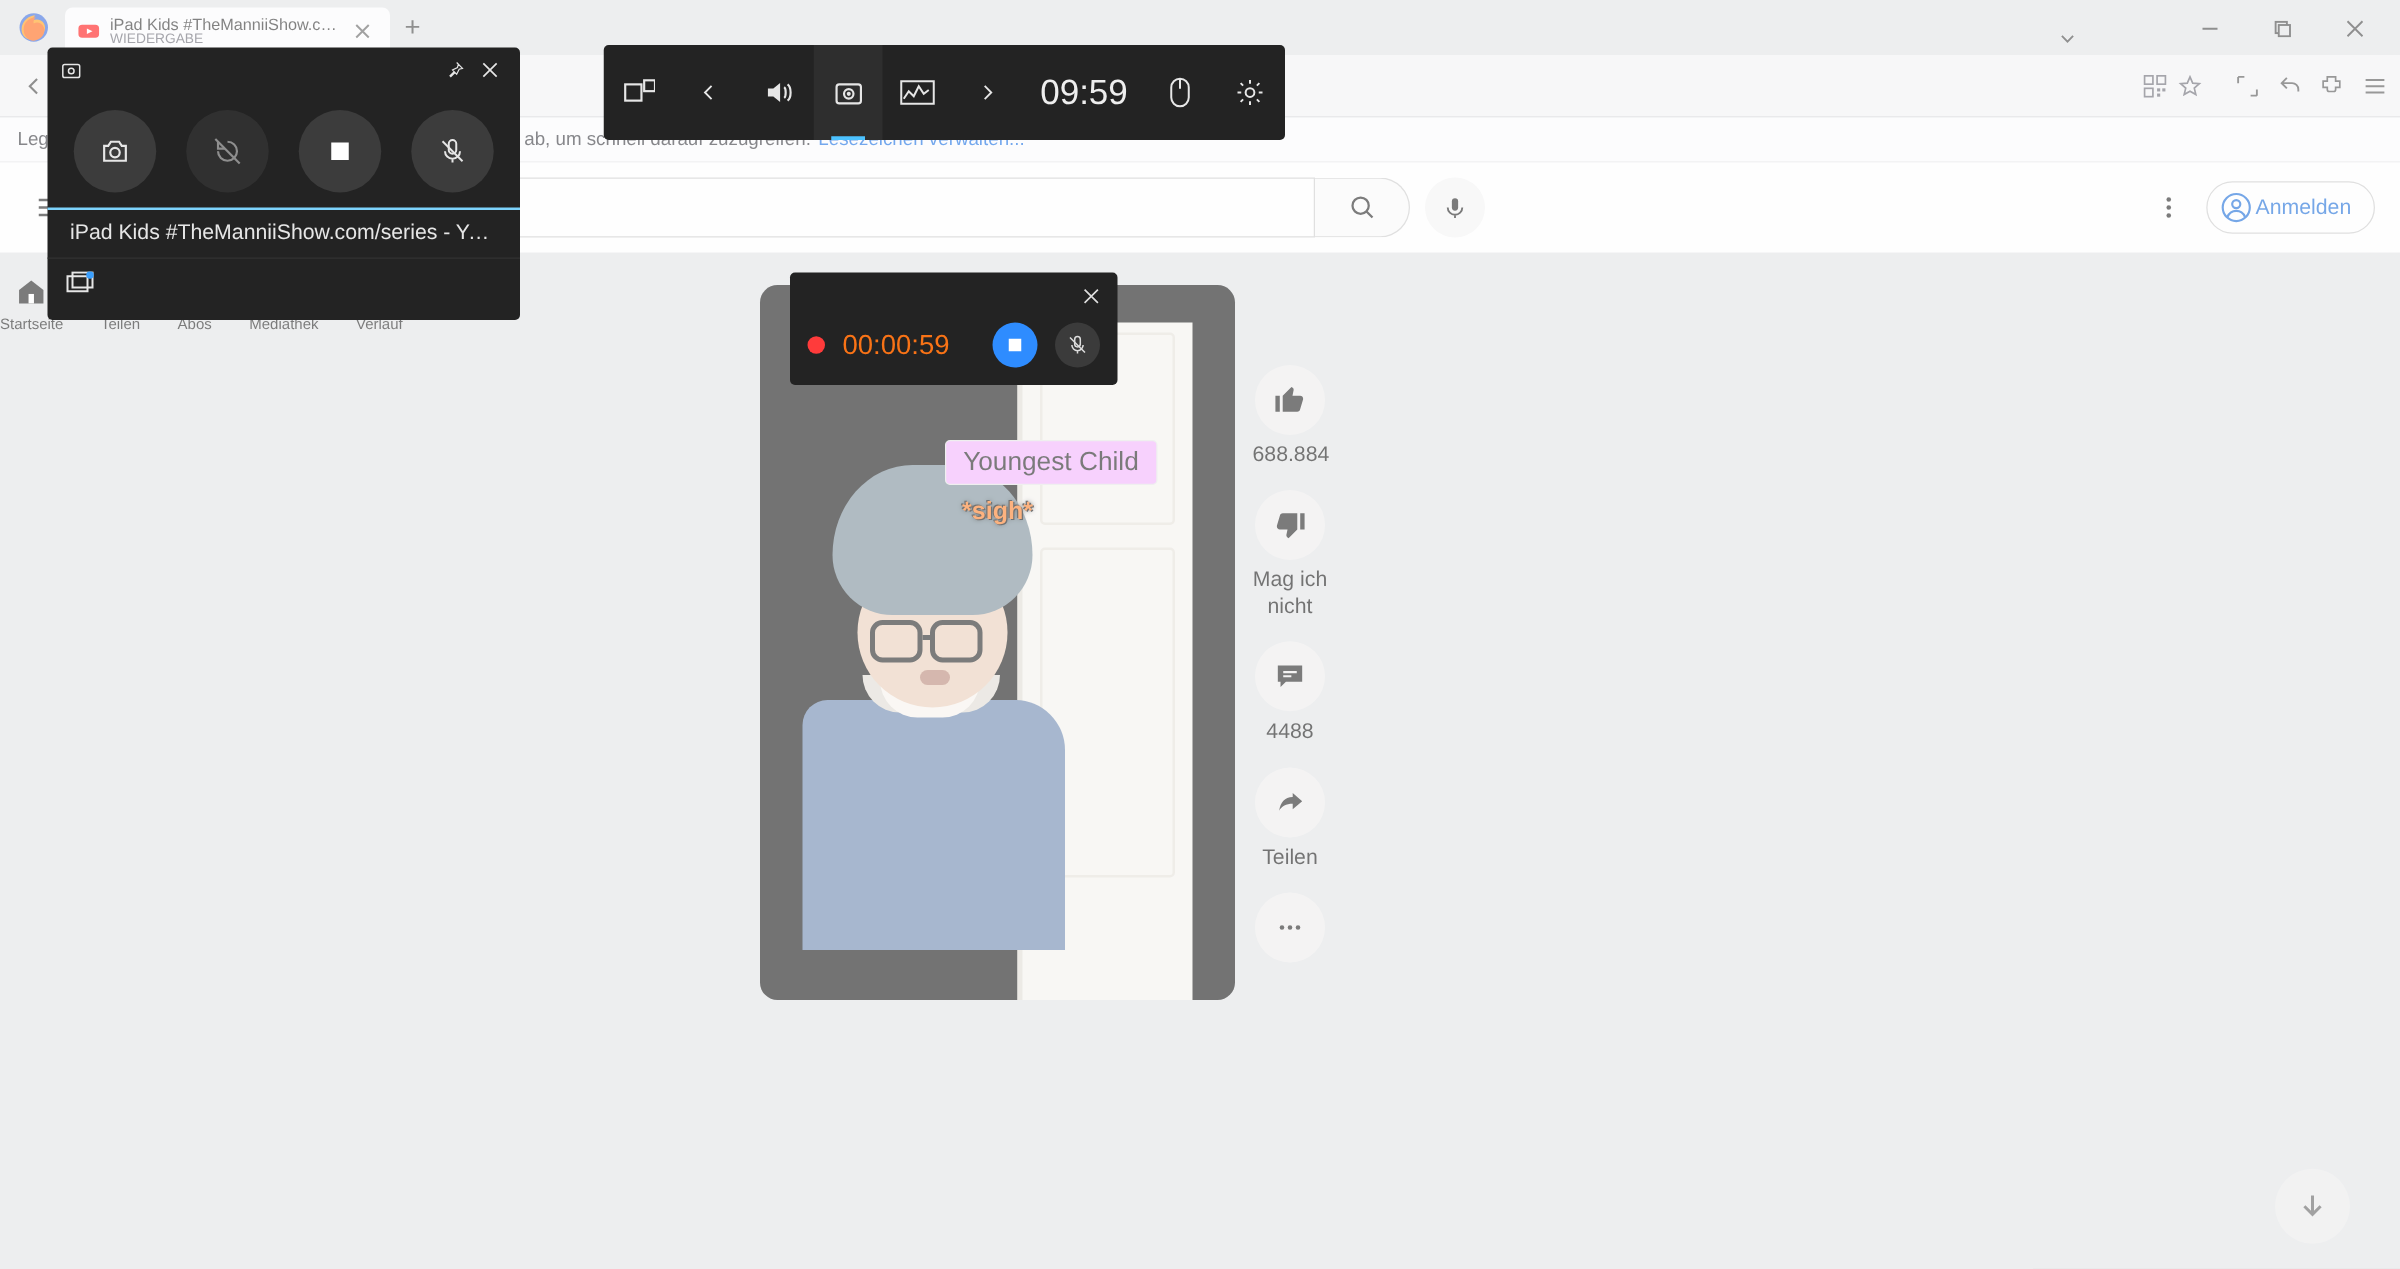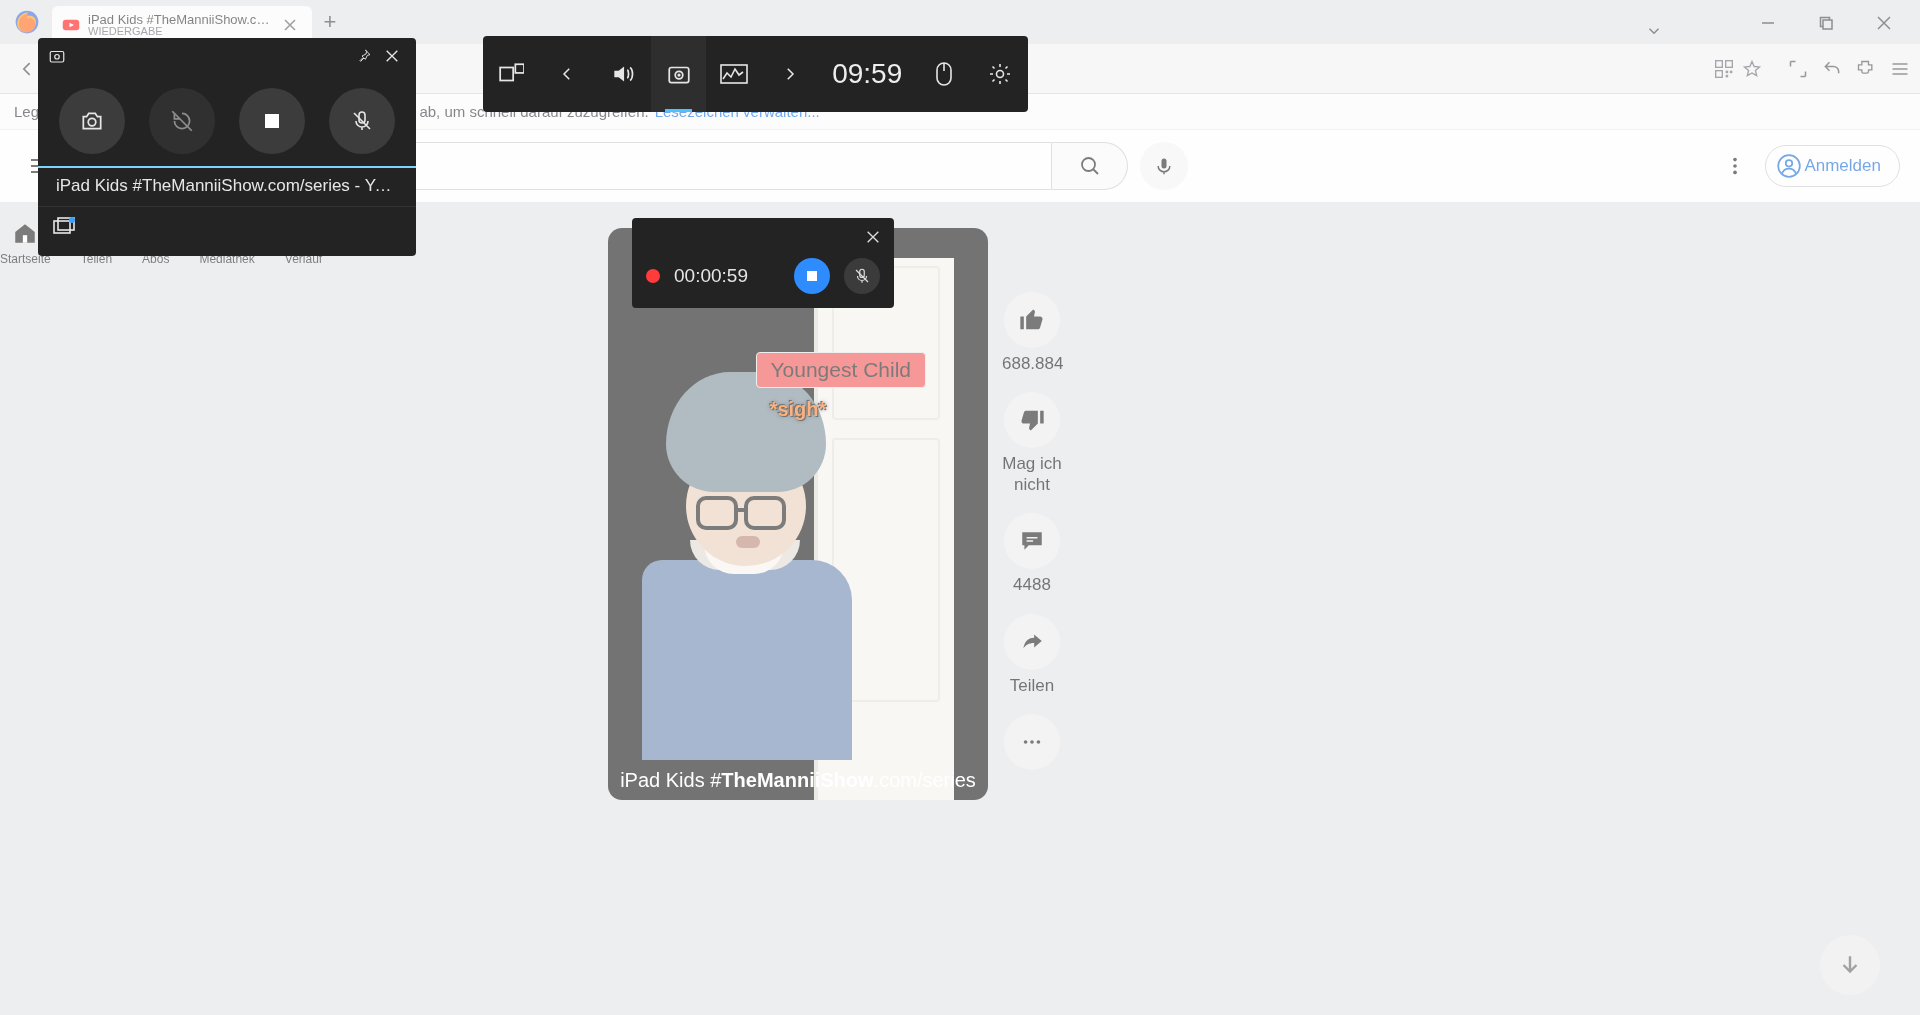--- a/index.html
+++ b/index.html
@@ -58,21 +58,21 @@
 .shirt { position:absolute; top:168px; left:-4px; width:210px; height:200px; background:#5f7da8; border-radius:20px 40px 0 0; }
 .neck  { position:absolute; top:152px; left:58px; width:80px; height:30px; background:#f6f1ec; border-radius:0 0 30px 30px; }
 .tee   { position:absolute; top:148px; left:44px; width:110px; height:30px; background:#dcd8cf; border-radius:0 0 40px 40px; }
 .head  { position:absolute; top:54px; left:40px; width:120px; height:120px; background:#e8c9b2; border-radius:50%; }
 .towel { position:absolute; top:-20px; left:20px; width:160px; height:120px; background:#6f8490; border-radius:80px 80px 60px 60px / 90px 90px 60px 60px; }
 .glasses { position:absolute; top:104px; left:50px; width:100px; height:36px; }
 .glasses .lens { width:42px; height:34px; border:4px solid #111; border-radius:10px; display:inline-block; }
 .glasses .bridge { display:inline-block; width:6px; height:4px; background:#111; vertical-align:top; margin-top:12px; }
 .mouth { position:absolute; top:144px; left:90px; width:24px; height:12px; background:#b37d6c; border-radius:12px; }
 
-.chip { position:absolute; top:124px; right:62px; background:#ef4444; border:1px solid #e2e2e2; color:#0d0d0d; font-size:21px; font-weight:500; padding:5px 14px; border-radius:4px; }
+.chip { position:absolute; top:124px; right:62px; background:#f0abfc; border:1px solid #e2e2e2; color:#0d0d0d; font-size:21px; font-weight:500; padding:5px 14px; border-radius:4px; }
 .sigh { position:absolute; top:170px; left:50%; transform:translateX(-50%); color:#f97316; font-size:20px; font-weight:600; text-shadow:0 0 4px #000, -1px -1px 0 #000, 1px 1px 0 #000; }
 .bottom-line { position:absolute; bottom:8px; left:50%; transform:translateX(-50%); white-space:nowrap; font-size:20px; color:#fff; }
 .bottom-line .bold { font-weight:700; }
 
 .actions-col { margin-left:14px; display:flex; flex-direction:column; align-items:center; gap:6px; padding-top:52px; }
 .act-btn { width:56px; height:56px; border-radius:50%; background:#eceaea; display:flex; align-items:center; justify-content:center; cursor:pointer; margin-top:12px; }
 .act-lbl { font-size:17px; color:#000000; text-align:center; line-height:1.2; max-width:60px; }
 
 .down-fab { position:absolute; right:40px; bottom:20px; width:60px; height:60px; border-radius:50%; background:#e7e7e8; display:flex; align-items:center; justify-content:center; cursor:pointer; }
 
@@ -95,21 +95,21 @@
 .big-btn { width:66px; height:66px; border-radius:50%; background:#3c3c3c; display:flex; align-items:center; justify-content:center; cursor:pointer; }
 .big-btn.dim { opacity:0.55; }
 .cap-title { font-size:17px; padding:8px 18px 10px; white-space:nowrap; overflow:hidden; text-overflow:ellipsis; color:#e6e6e6; border-top:2px solid #7dd3fc; }
 .cap-foot { border-top:1px solid #333; padding:10px 14px; display:flex; }
 .cap-foot .fbtn { position:relative; }
 .rec-wrap { position:absolute; top:218px; left:632px; width:262px; background:#232323; border-radius:4px; }
 .rec-wrap .closerow { display:flex; justify-content:flex-end; padding:4px 6px 0; }
 .rec-wrap .closerow .x { width:30px; height:30px; display:flex; align-items:center; justify-content:center; color:#ddd; cursor:pointer; }
 .rec-main { display:flex; align-items:center; gap:14px; padding:6px 14px 14px; }
 .rec-dot { width:14px; height:14px; border-radius:50%; background:#ff3b3b; }
-.rec-time { color:#e5e5e5; font-size:19px; font-variant-numeric: tabular-nums; }
+.rec-time { color:#f97316; font-size:22px; font-variant-numeric: tabular-nums; }
 .blue-stop { width:36px; height:36px; border-radius:50%; background:#2e8cff; display:flex; align-items:center; justify-content:center; cursor:pointer; }
 .mic-off-btn { width:36px; height:36px; border-radius:50%; background:#3b3b3b; display:flex; align-items:center; justify-content:center; cursor:pointer; }
 
 svg { display:block; }
 </style>
 </head>
 <body>
 
 <div class="tab-strip">
   <div class="ff-logo">
@@ -310,23 +310,20 @@
         <div class="tee"></div>
         <div class="neck"></div>
         <div class="head"></div>
         <div class="towel"></div>
         <div class="glasses"><span class="lens"></span><span class="bridge"></span><span class="lens"></span></div>
         <div class="mouth"></div>
       </div>
     </div>
     <div class="chip">Youngest Child</div>
     <div class="sigh">*sigh*</div>
-    <div class="bottom-line">
-      <span>iPad Kids #</span><span class="bold">TheManniiShow</span><span>.com/series</span>
-    </div>
   </div>
 
   <div class="actions-col">
     <div class="act-btn">
       <svg width="28" height="28" viewBox="0 0 24 24">
           <path d="M2 20h3V9H2v11zm19-9c0-1.1-.9-2-2-2h-5.3l.8-3.8v-.3c0-.4-.2-.8-.4-1.1L13 3l-6 6v11h10c.8 0 1.5-.5 1.8-1.2l2.1-7c.1-.2.1-.5.1-.8z" fill="#0f0f0f"></path>
         </svg>
     </div>
     <div class="act-lbl">688.884</div>
 

